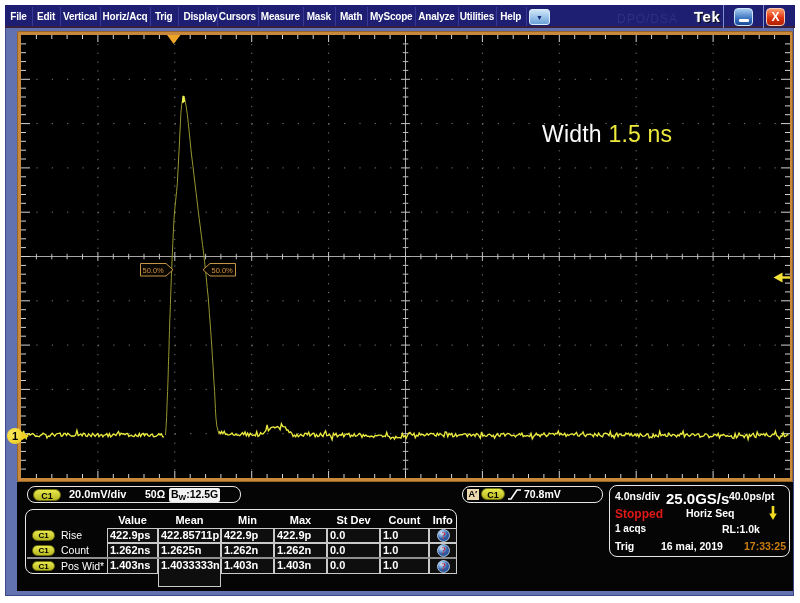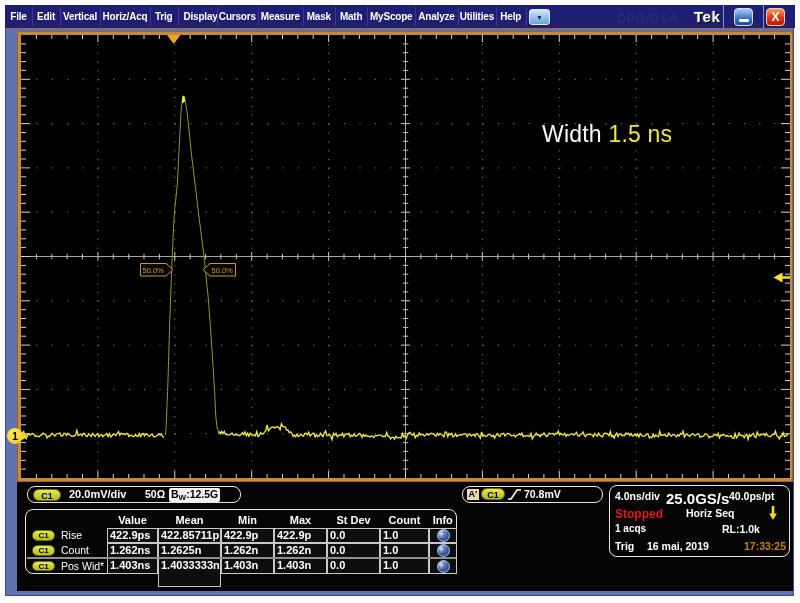--- a/index.html
+++ b/index.html
@@ -105,21 +105,21 @@
     <div class="wt" style="left:712px;top:8px;font-size:10.5px">40.0ps/pt</div>
     <div class="wt" style="left:598px;top:24.5px;color:#e01818;font-size:12px">Stopped</div>
     <div class="wt" style="left:669px;top:24.5px;font-size:10.5px">Horiz Seq</div>
     <svg style="position:absolute;left:752px;top:24px" width="8" height="14" viewBox="0 0 8 14">
         <path d="M4 0v8.5" stroke="#f0dc20" stroke-width="2.6"></path>
         <polygon points="0.2,7.5 7.8,7.5 4,14" fill="#f0dc20"></polygon>
       </svg>
     <div class="wt" style="left:598px;top:41px;font-size:10px">1 acqs</div>
     <div class="wt" style="left:705px;top:41px;font-size:10.5px">RL:1.0k</div>
     <div class="wt" style="left:598px;top:57.5px;font-size:10.5px">Trig</div>
-    <div class="wt" style="left:630px;top:57.5px;font-size:10.5px">16 mai, 2019</div>
+    <div class="wt" style="left:644px;top:57.5px;font-size:10.5px">16 mai, 2019</div>
     <div class="wt" style="left:727px;top:57.5px;color:#cc7e10;font-size:10.5px">17:33:25</div>
     <div class="obox" style="left:8px;top:26.5px;width:432px;height:65.5px">
         <div class="th" style="left:81px;width:51px">Value</div>
         <div class="th" style="left:132px;width:63px">Mean</div>
         <div class="th" style="left:195px;width:53px">Min</div>
         <div class="th" style="left:248px;width:53px">Max</div>
         <div class="th" style="left:301px;width:53px">St Dev</div>
         <div class="th" style="left:354px;width:49px">Count</div>
         <div class="th" style="left:403px;width:27.5px">Info</div>
         <div style="position:absolute;left:6px;top:20.5px;width:23px;height:10.5px;background:linear-gradient(#e8e84e,#b8b822);border-radius:6.25px;border:1px solid #70700a;color:#000;font-weight:bold;font-size:8px;text-align:center;line-height:10.5px">C1</div>

